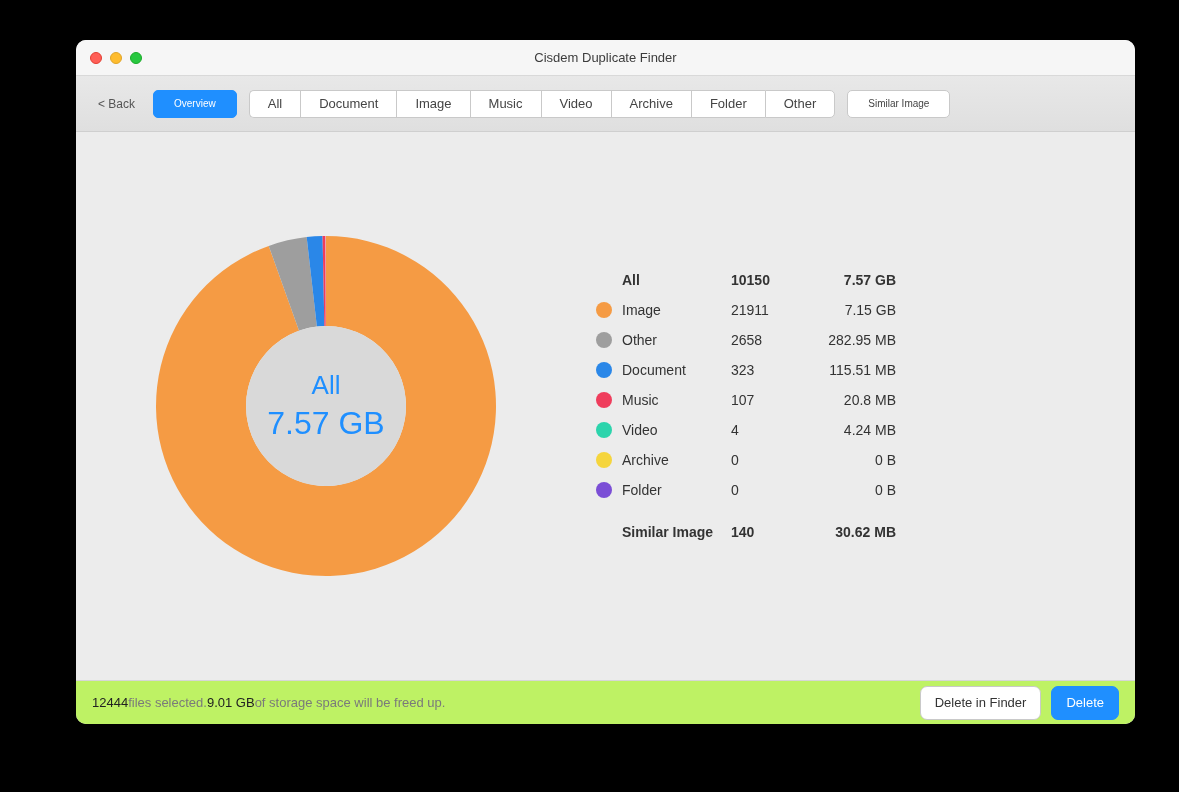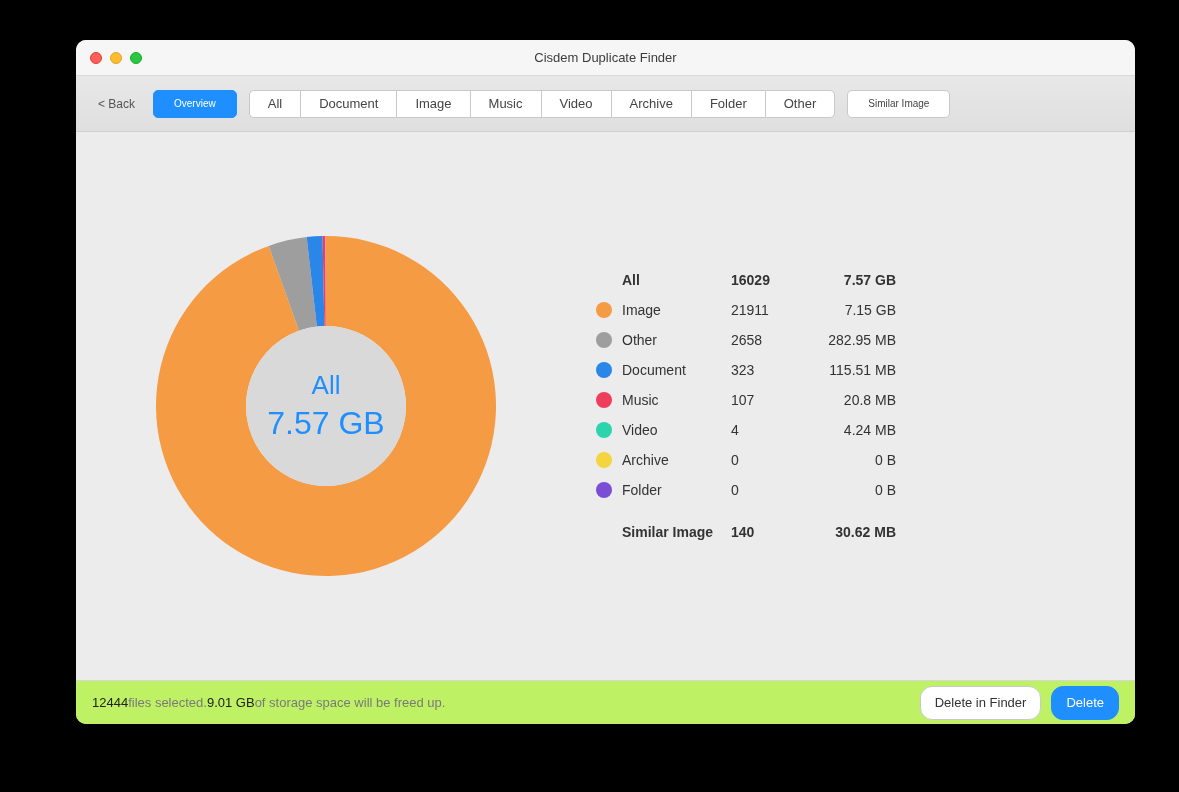--- a/index.html
+++ b/index.html
@@ -127,21 +127,21 @@
     align-items: center;
     padding: 0 16px;
     font-size: 13px;
     color: #7a7a7a;
   }
   .footer .strong { color: #222; font-weight: 500; }
   .footer .spacer { flex: 1; }
   .btn {
     border: 1px solid #c9c9c9;
     background: #fff;
-    border-radius: 12px;
+    border-radius: 7px;
     height: 26px;
     padding: 16px 14px;
     font-size: 13px;
     color: #333;
     margin-left: 10px;
     cursor: pointer;
     display: flex;
     align-items: center;
   }
   .btn.primary {
@@ -190,21 +190,21 @@
           <circle cx="180" cy="180" r="80" fill="#d9d9d9"></circle>
           <text x="180" y="168" text-anchor="middle" class="donutCenterTitle">All</text>
           <text x="180" y="208" text-anchor="middle" class="donutCenterSize">7.57 GB</text>
         </svg>
     </div>
     <div class="legendWrap">
       <div class="legendTable" id="legend-table">
           <div class="row header">
             <div class="swatch"></div>
             <div class="label">All</div>
-            <div class="count">16029</div>
+            <div class="count">10150</div>
             <div class="size">7.57 GB</div>
           </div>
           <div class="row ">
             <div class="swatch" style="background: rgb(245, 155, 68);"></div>
             <div class="label">Image</div>
             <div class="count">21911</div>
             <div class="size">7.15 GB</div>
           </div>
           <div class="row ">
             <div class="swatch" style="background: rgb(158, 158, 158);"></div>

